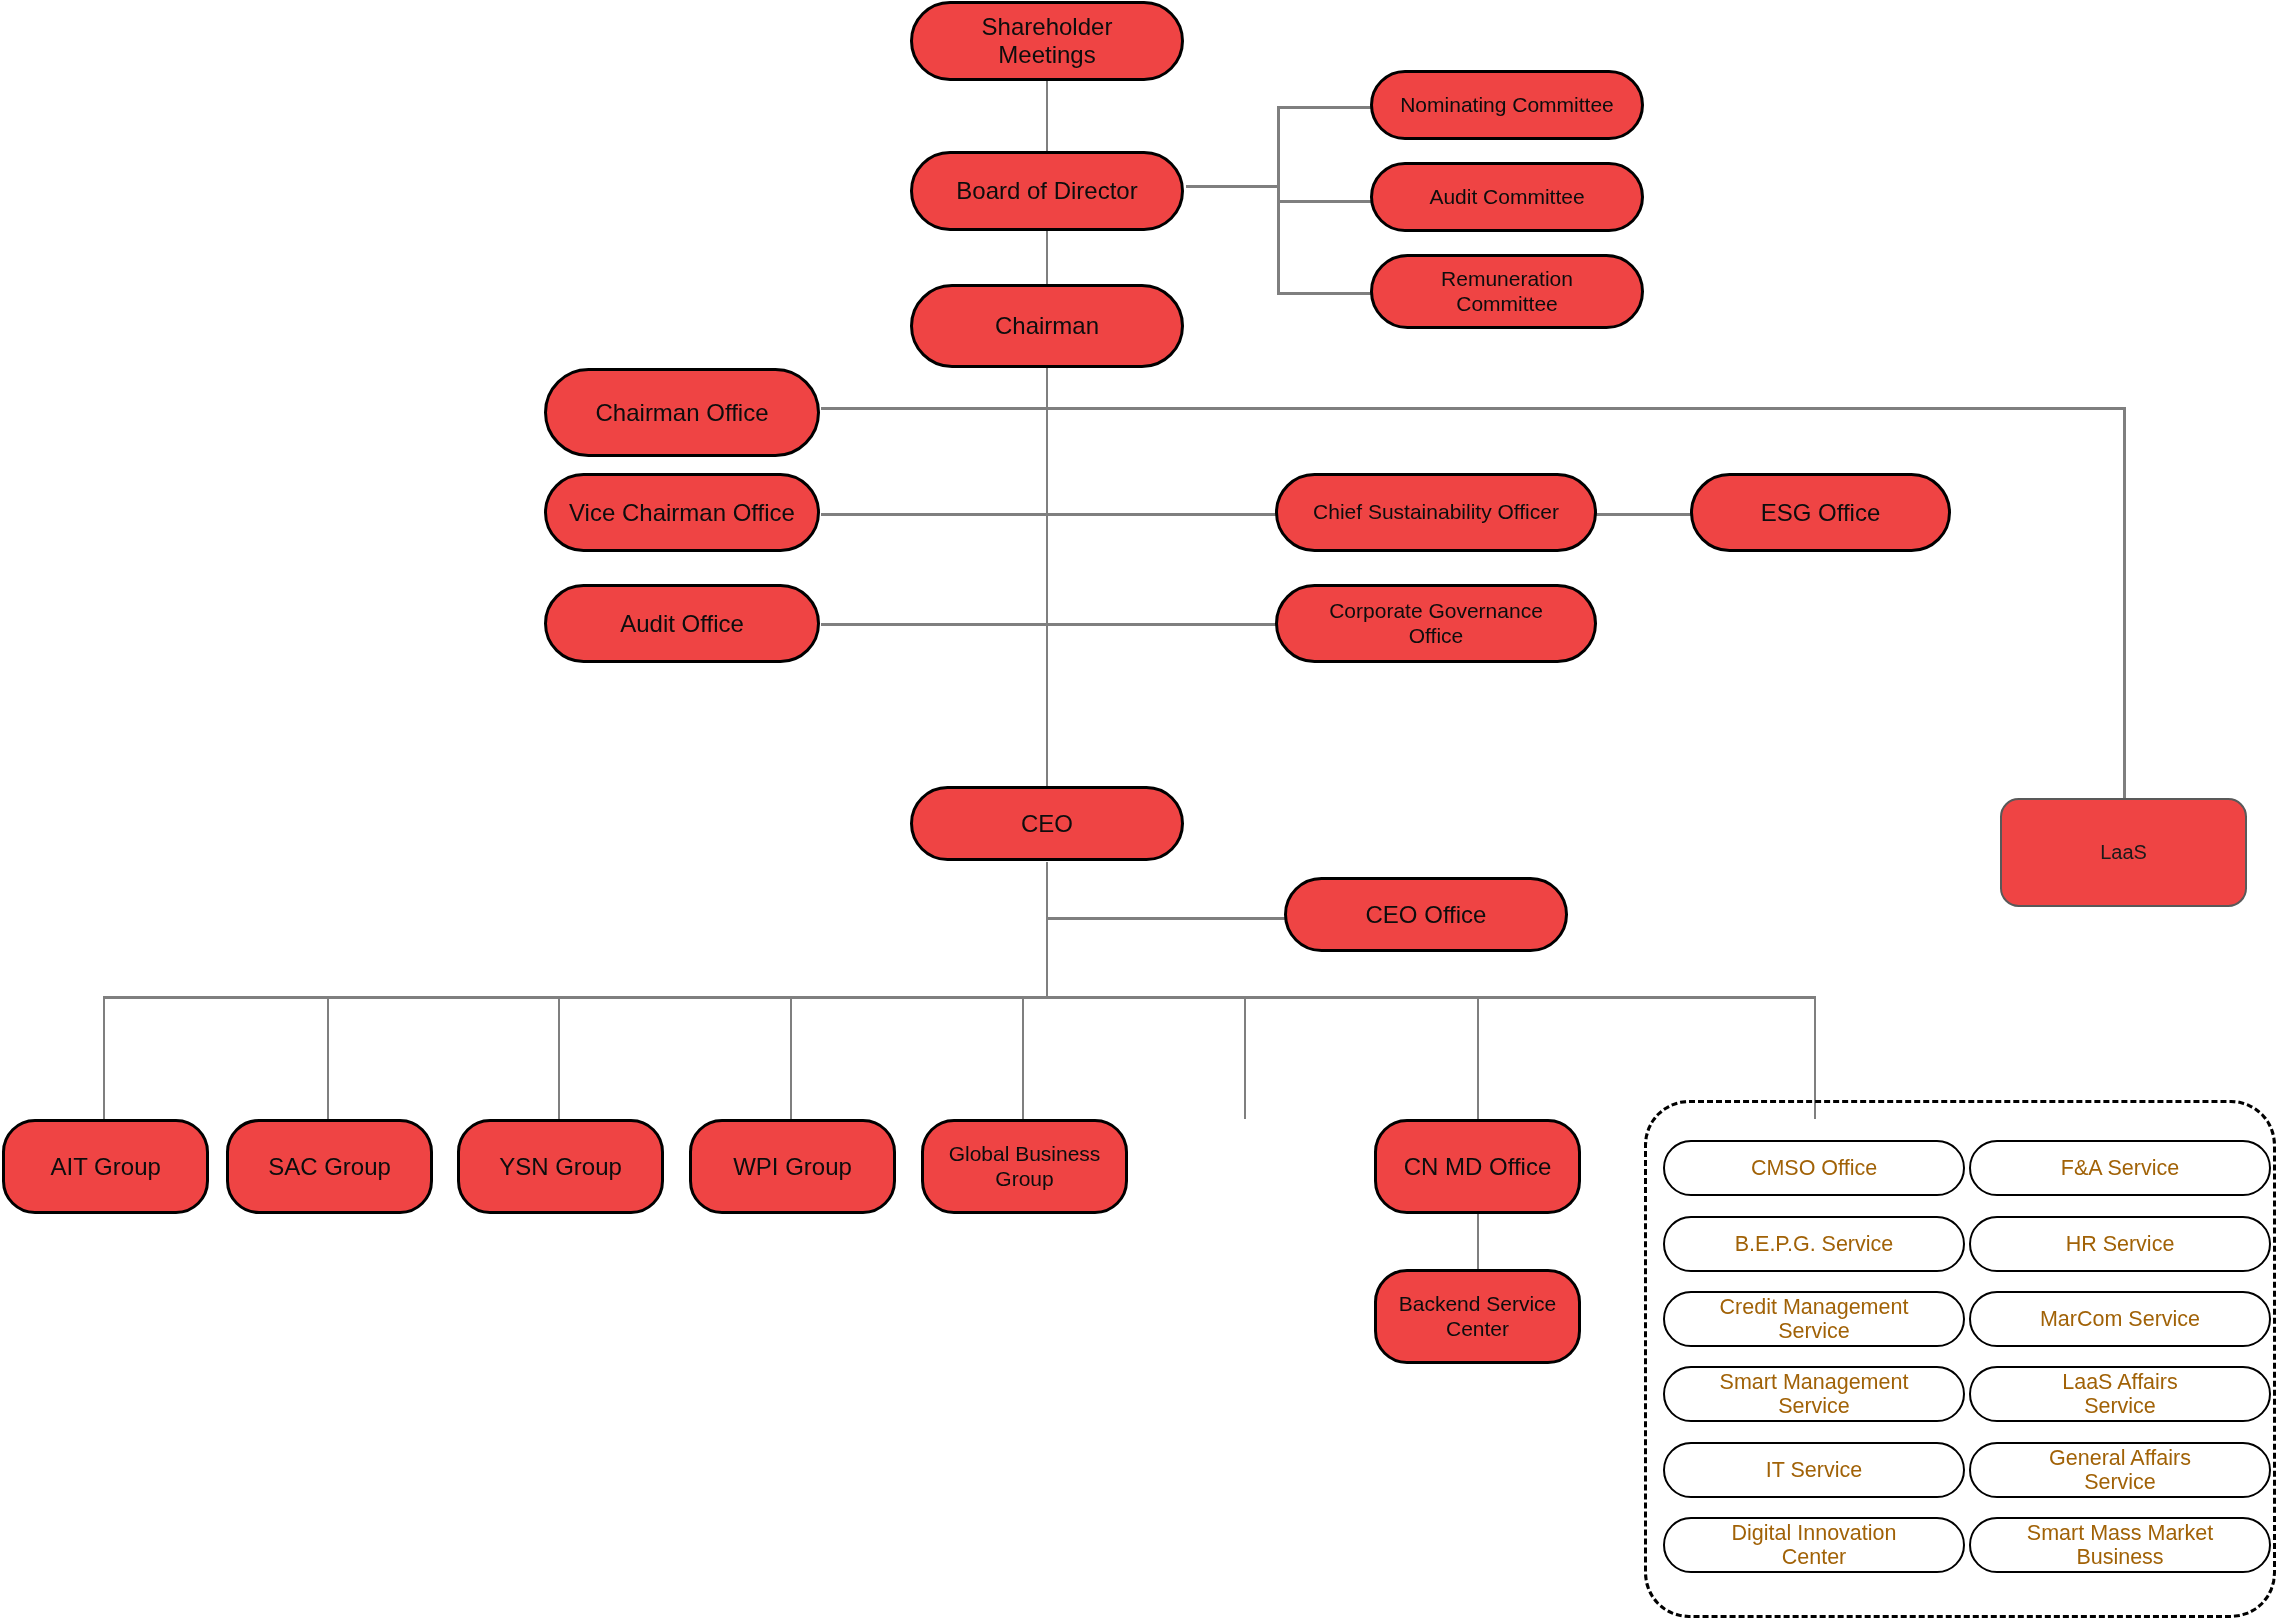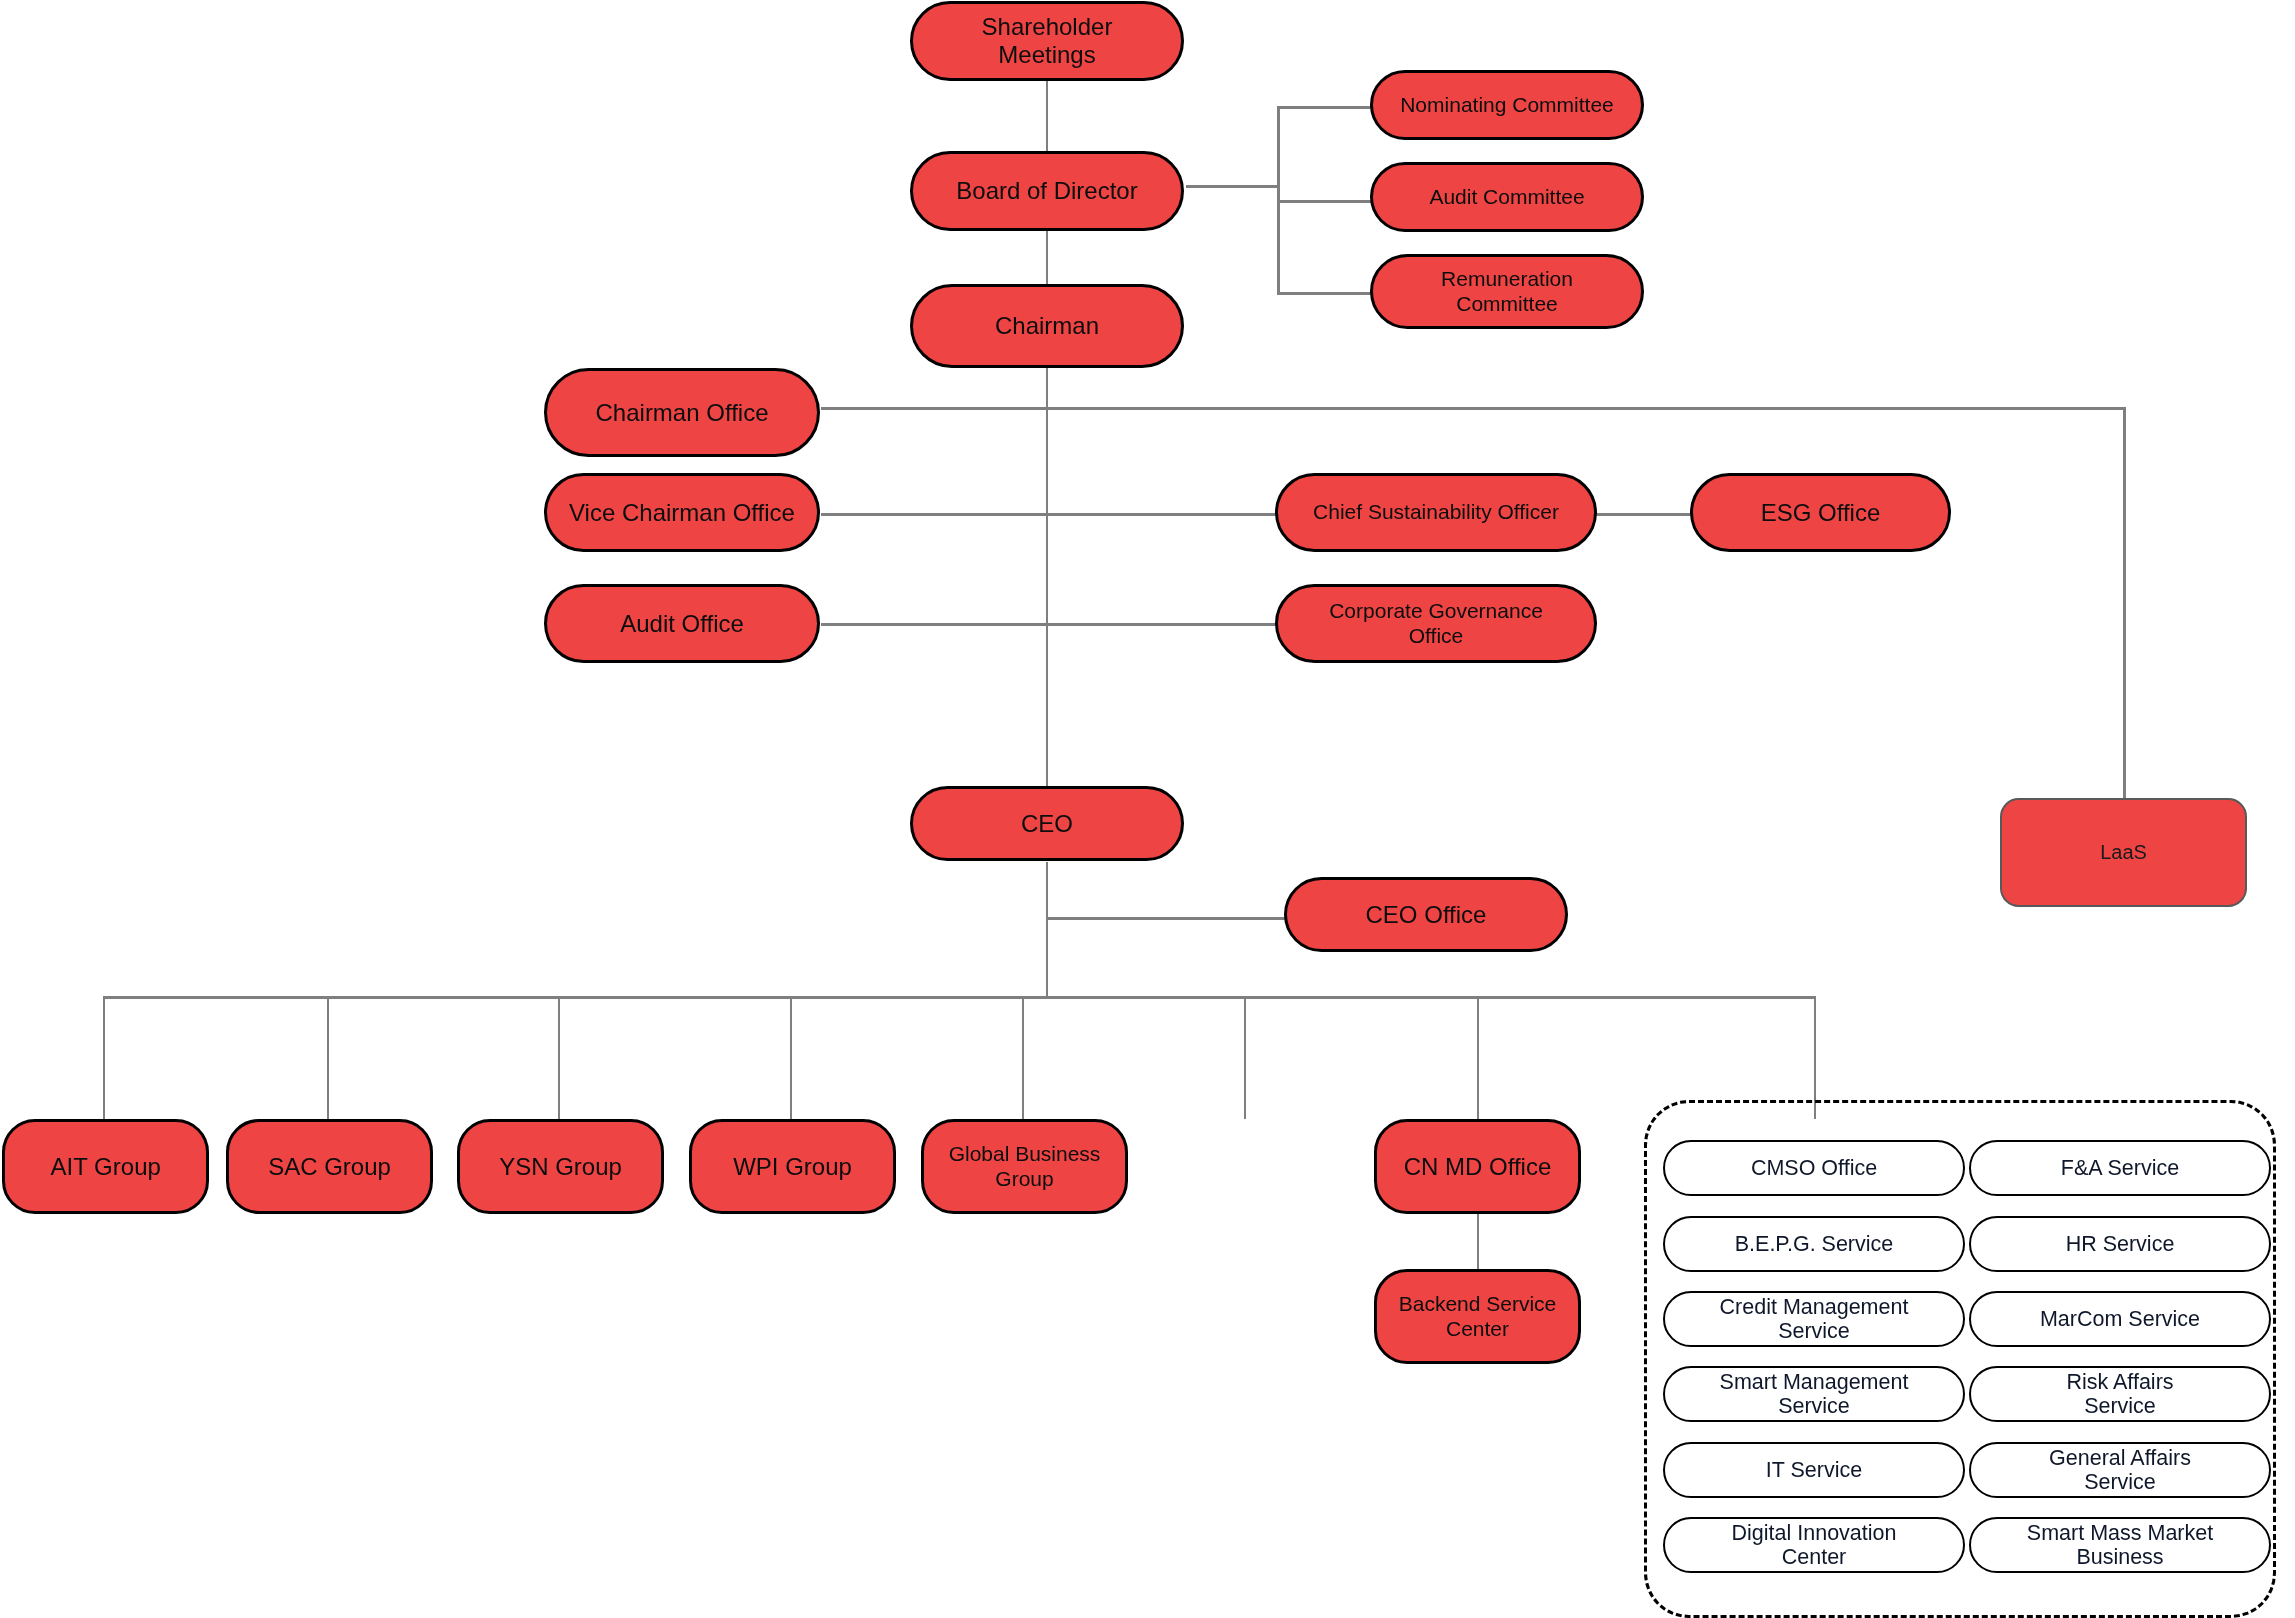--- a/index.html
+++ b/index.html
@@ -60,21 +60,21 @@
     box-sizing: border-box;
     border: 2.9px solid #000000;
     border-radius: 717px;
     background: #ffffff;
     display: flex;
     align-items: center;
     justify-content: center;
     text-align: center;
     font-size: 21.5px;
     line-height: 1.14;
-    color: #0f172a;
+    color: #a16207;
     padding: 1.4px 5.7px;
   }
 
   .dashed-group {
     position: absolute;
     box-sizing: border-box;
     border: 3.6px dashed #000000;
     border-radius: 45px;
     background: transparent;
   }
@@ -258,21 +258,21 @@
     <span>HR Service</span>
   </div>
   <div class="chip" style="left:1969px; top:1140px; width:302px; height:56px;">
     <span>F&amp;A Service</span>
   </div>
   <div class="chip" style="left:1969px; top:1291px; width:302px; height:56px;">
     <span>MarCom Service</span>
   </div>
   <div class="chip" style="left:1969px; top:1366px; width:302px; height:56px;">
     <span>
-      <span>Risk Affairs</span><br>
+      <span>LaaS Affairs</span><br>
       <span>Service</span>
     </span>
   </div>
   <div class="chip" style="left:1969px; top:1442px; width:302px; height:56px;">
     <span>
       <span>General Affairs</span><br>
       <span>Service</span>
     </span>
   </div>
   <div class="chip" style="left:1969px; top:1517px; width:302px; height:56px;">

